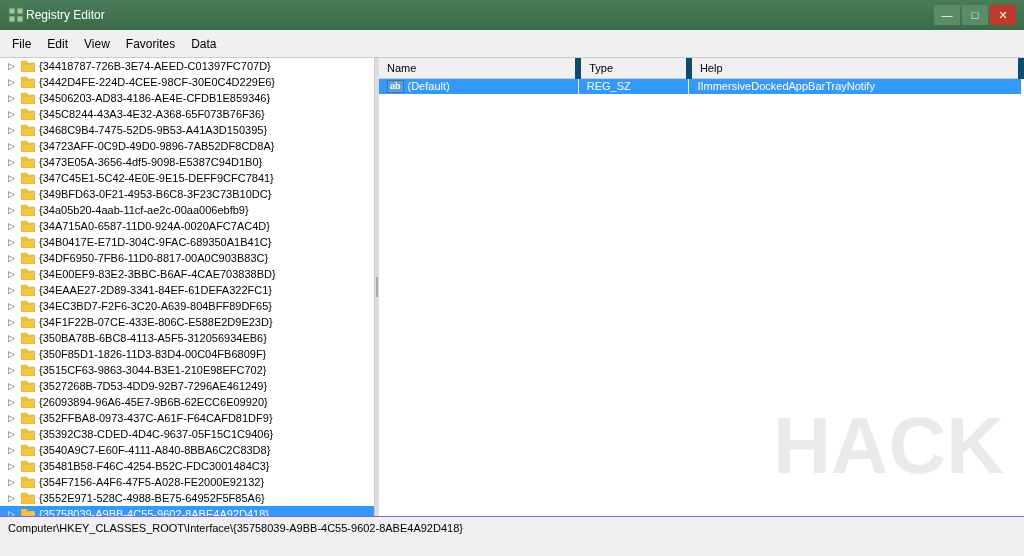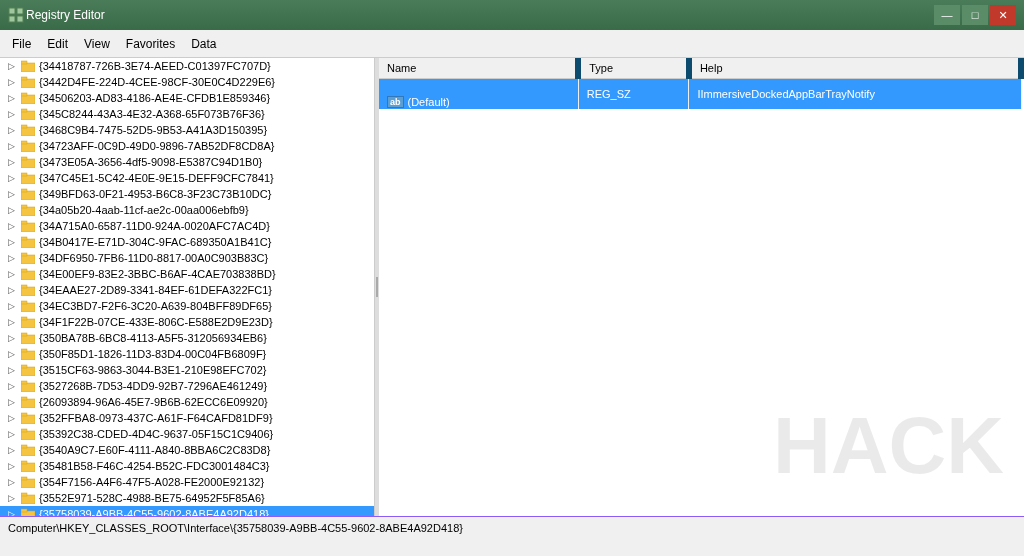--- a/index.html
+++ b/index.html
@@ -163,21 +163,20 @@
       border-right: 1px solid #eee;
       height: 16px;
       white-space: nowrap;
     }
     .registry-table tr.selected td { background: #3399ff; color: white; }
 
     .name-cell {
       display: flex;
       align-items: center;
       gap: 4px;
-      margin-top: 16px;
     }
 
     .ab-icon {
       font-size: 9px;
       font-weight: bold;
       color: #555;
       background: #ddd;
       padding: 0 2px;
       border: 1px solid #aaa;
       line-height: 1.2;

